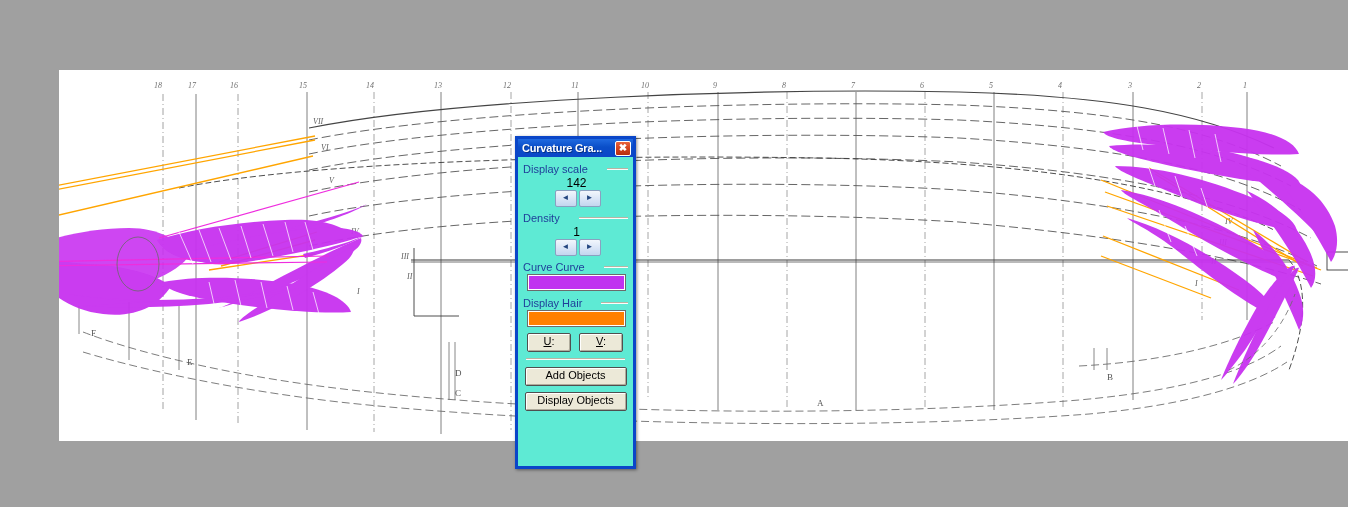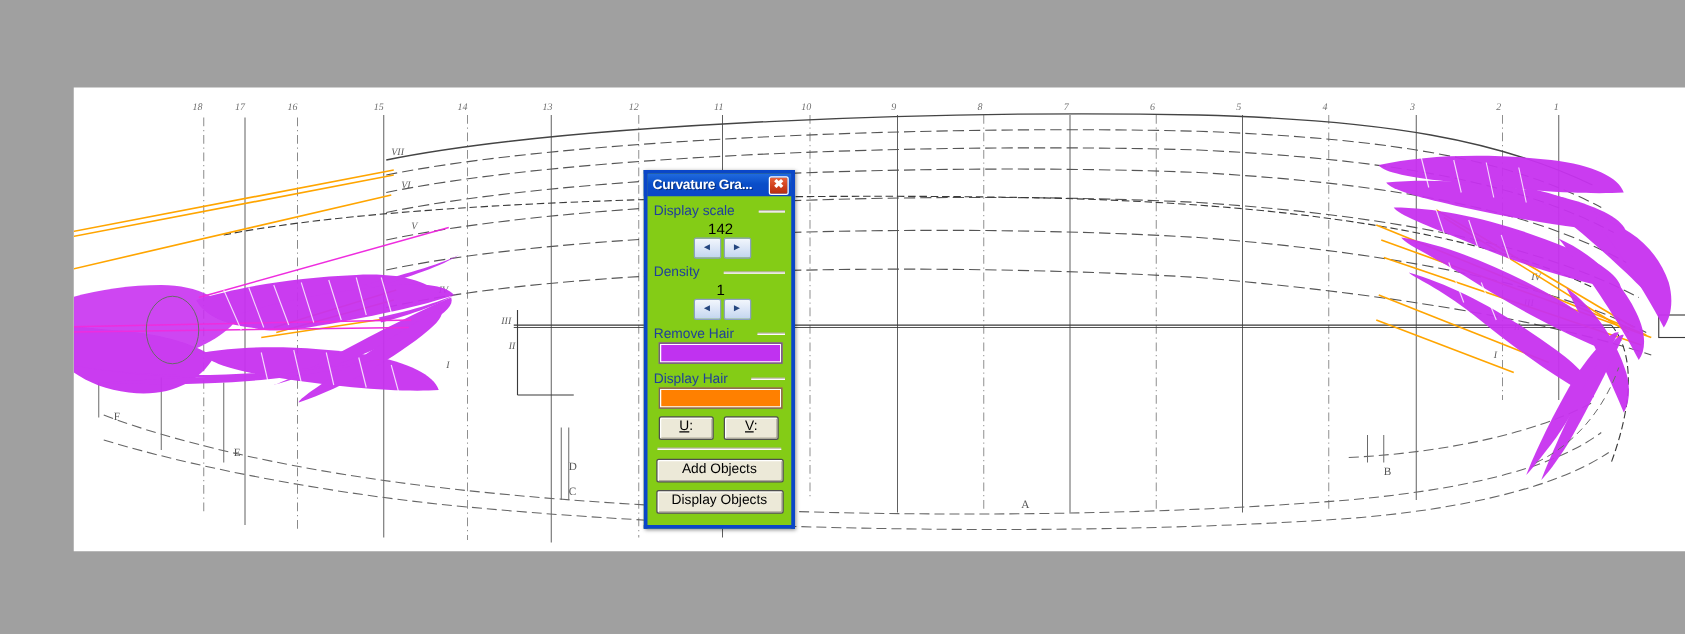--- a/index.html
+++ b/index.html
@@ -33,22 +33,22 @@
     margin-top: 24px;
   }
   #plan-svg { display: block; width: 1289px; height: 371px; }
 
   
   #dialog {
     position: absolute;
     left: 515px;
     top: 136px;
     width: 121px;
-    height: 287px;
-    background: #84cc16;
+    height: 333px;
+    background: #5eead4;
     border: 3px solid #0a46c8;
     border-top: none;
     box-sizing: border-box;
     box-shadow: 1px 1px 3px rgba(0,0,0,.45);
   }
   #titlebar {
     height: 18px;
     background: linear-gradient(to bottom, #1f6ae0 0%, #0a4ec8 45%, #0a46c8 100%);
     border-top: 3px solid #0a46c8;
     border-left: 3px solid #0a46c8;
@@ -429,21 +429,21 @@
       </div>
       <div class="value-row">
         <span class="val-num">1</span>
         <span class="spin">
           <span class="spin-btn">◄</span>
           <span class="spin-btn">►</span>
         </span>
       </div>
 
       <div class="grp-label">
-        <span>Remove Hair</span>
+        <span>Curve Curve</span>
         <span class="rule"></span>
       </div>
       <div class="swatch" style="background:#c032f0"></div>
 
       <div class="grp-label">
         <span>Display Hair</span>
         <span class="rule"></span>
       </div>
       <div class="swatch" style="background:#ff8000"></div>
 

